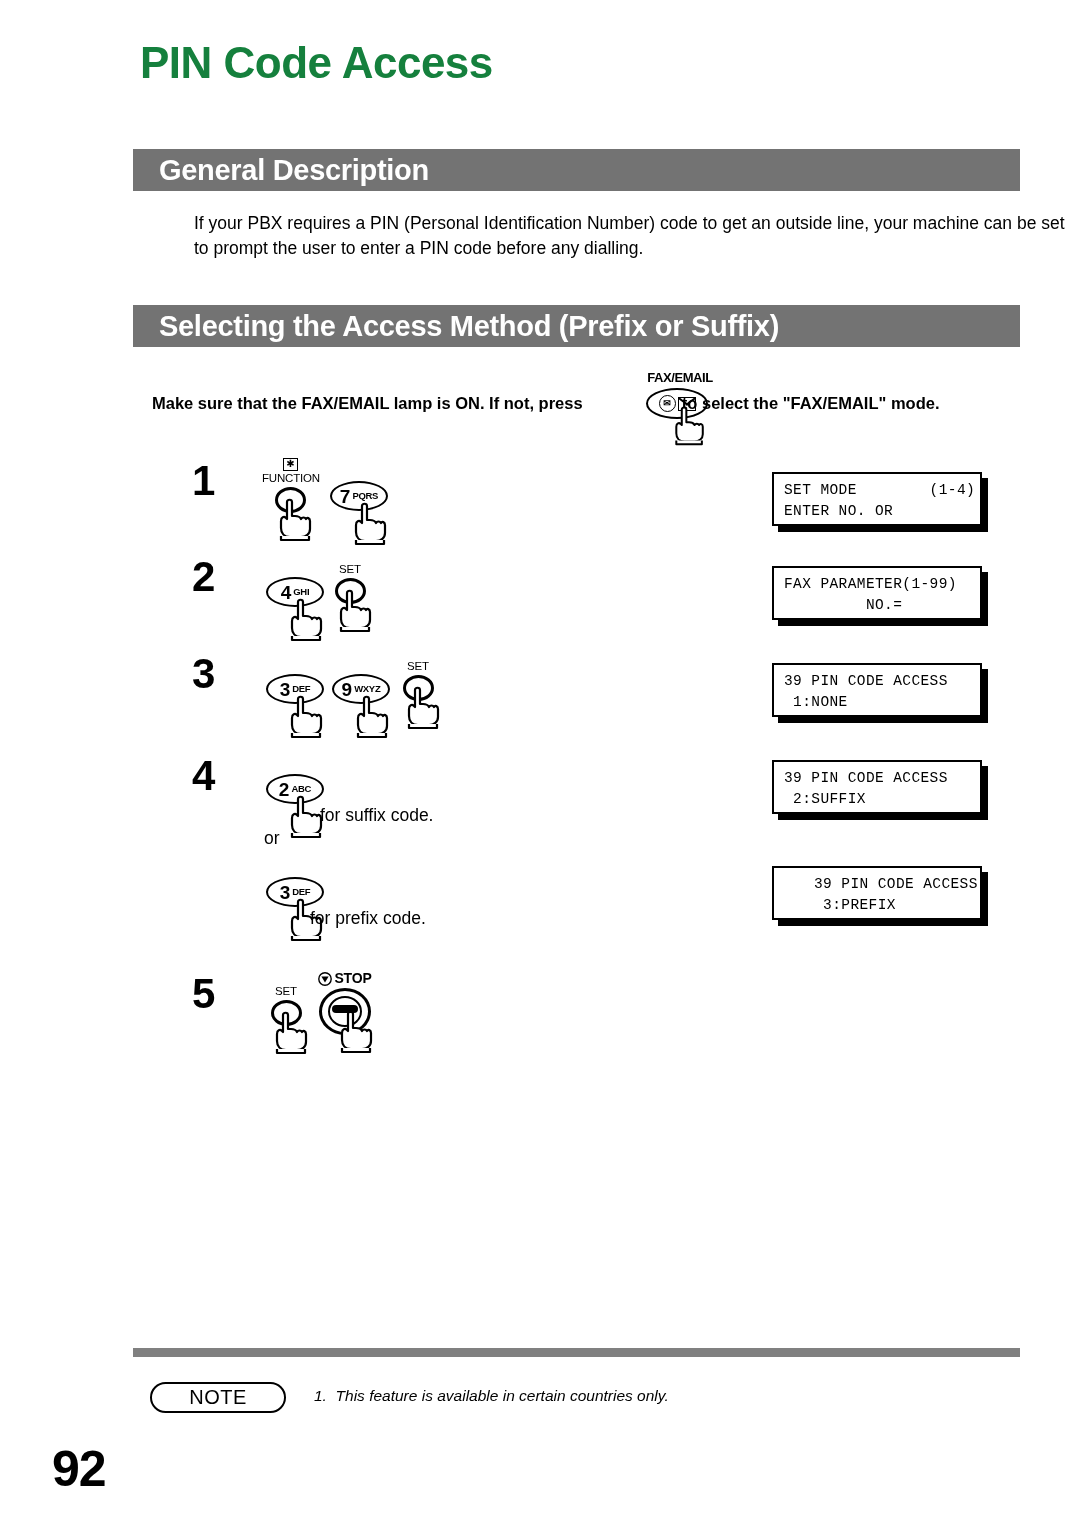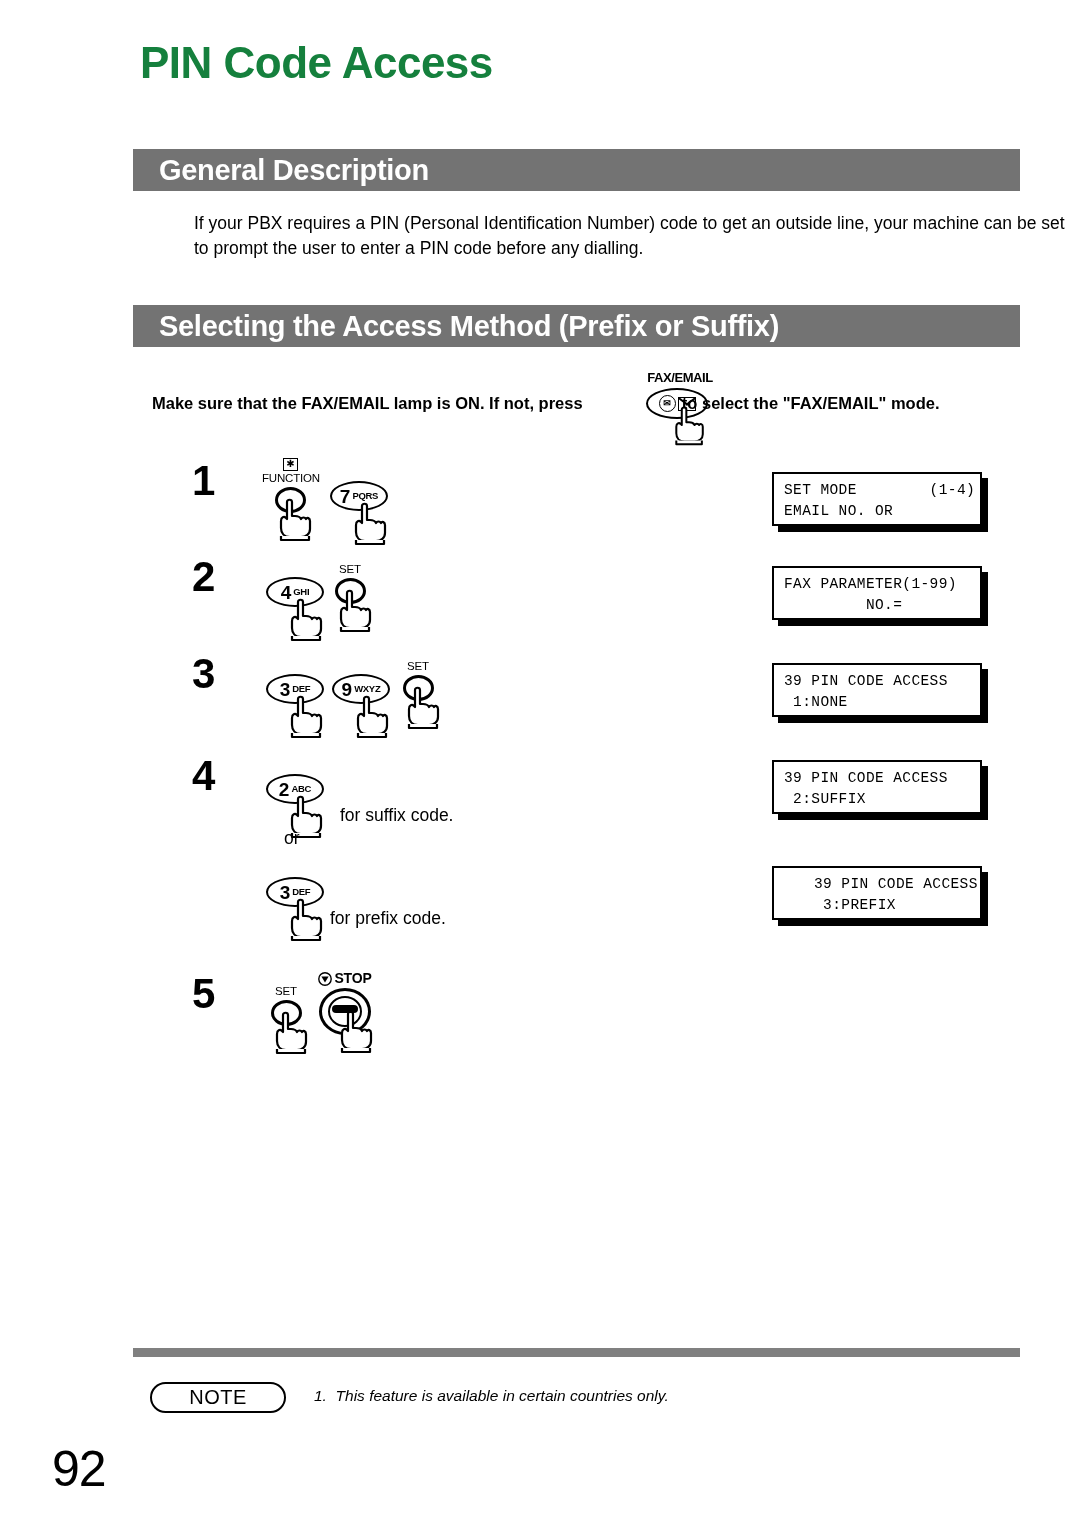--- a/index.html
+++ b/index.html
@@ -270,21 +270,20 @@
     border-radius: 4px;
     z-index: 3;
   }
 
   
   .caption {
     position: absolute;
     font-size: 17.5px;
     color: #000;
     white-space: nowrap;
-    margin-left: 20px;
   }
 
   
   .lcd {
     position: absolute;
     width: 210px;
     height: 54px;
     border: 2px solid #000;
     background: #fff;
     box-sizing: border-box;
@@ -330,21 +329,21 @@
     font-size: 15.5px;
     font-style: italic;
     white-space: nowrap;
   }
   .note-text .num { font-style: italic; }
   .page-number {
     position: absolute;
     left: 52px;
     top: 1440px;
     font-size: 50px;
-    font-weight: normal;
+    font-weight: bold;
     color: #000;
     letter-spacing: -1px;
   }
 </style>
 </head>
 <body>
 
 <div class="page-title">PIN Code Access</div>
 
 <div class="section-bar" id="bar-general">
@@ -397,21 +396,21 @@
   </div>
   <svg class="hand for-oval" viewBox="0 0 46 46">
     <path d="M14 6 C14 3, 19 3, 19 6 L19 20 L22 20 C25 20, 27 21, 28 23 C29 21, 32 21, 33 23
              C34 21, 37 22, 37 25 L37 33 C37 38, 33 41, 28 41 L17 41 C11 41, 8 37, 8 32
              L8 25 C8 21, 11 20, 13 22 L14 23 Z" fill="#ffffff" stroke="#000000" stroke-width="2.2" stroke-linejoin="round"></path>
     <path d="M8 40 L8 44 L36 44 L36 40" fill="#ffffff" stroke="#000000" stroke-width="2.2" stroke-linejoin="round"></path>
   </svg>
 </div>
 
 <div class="lcd" style="left:772px; top:472px;"><span>SET MODE        (1-4)</span>
-<span>EMAIL NO. OR</span></div>
+<span>ENTER NO. OR</span></div>
 
 <div class="step-num" style="left:192px; top:553px;">2</div>
 
 <div class="key-unit" style="left:266px; top:568px;">
   <div class="oval-btn">
     <span class="dig">4</span>
       <span class="letters">GHI</span>
   </div>
   <svg class="hand for-oval" viewBox="0 0 46 46">
     <path d="M14 6 C14 3, 19 3, 19 6 L19 20 L22 20 C25 20, 27 21, 28 23 C29 21, 32 21, 33 23

